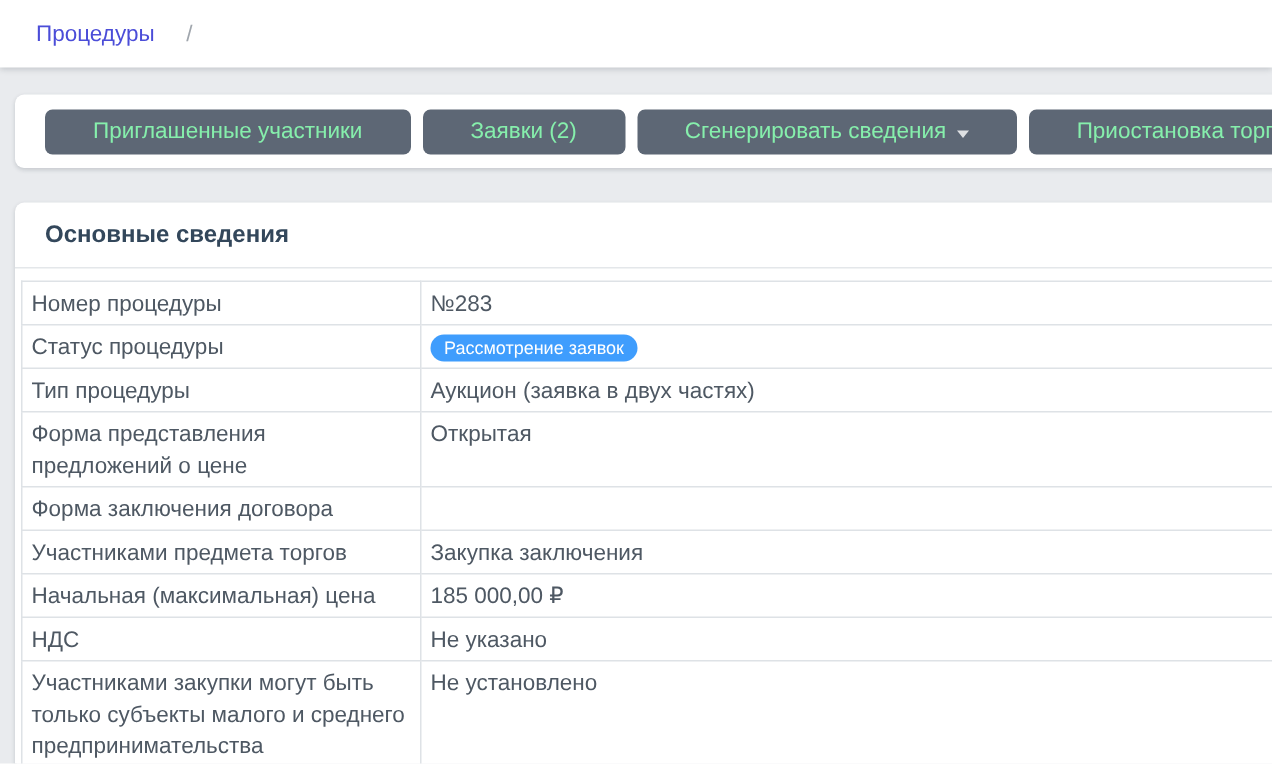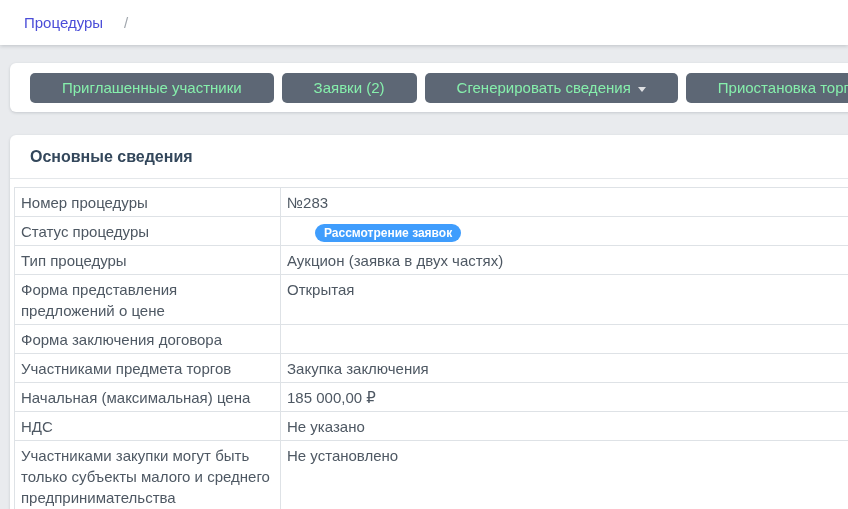--- a/index.html
+++ b/index.html
@@ -58,22 +58,22 @@
   .card-body{padding:8px 4px 0 4px;}
   table.details{border-collapse:collapse;width:100%;table-layout:fixed;}
   table.details td{
     border:1px solid var(--border);
     padding:4px 8px 3px 6px;vertical-align:top;
     font-size:15px;line-height:21px;color:var(--text);
   }
   td.cell-label{width:266px;}
   .badge{
     display:inline-block;background:var(--badge-bg);color:#ffffff;
-    font-size:12px;font-weight:bold;line-height:12px;
-    padding:3px 9px 3px 9px;border-radius:10px;margin-top:1px;margin-left:28px;
+    font-size:12px;font-weight:normal;line-height:12px;
+    padding:3px 9px 3px 9px;border-radius:10px;margin-top:1px;
   }
 </style>
 </head>
 <body>
 
 <header class="topbar">
   <nav class="breadcrumb">
     <a href="#">Процедуры</a>
     <span class="sep">/</span>
   </nav>

